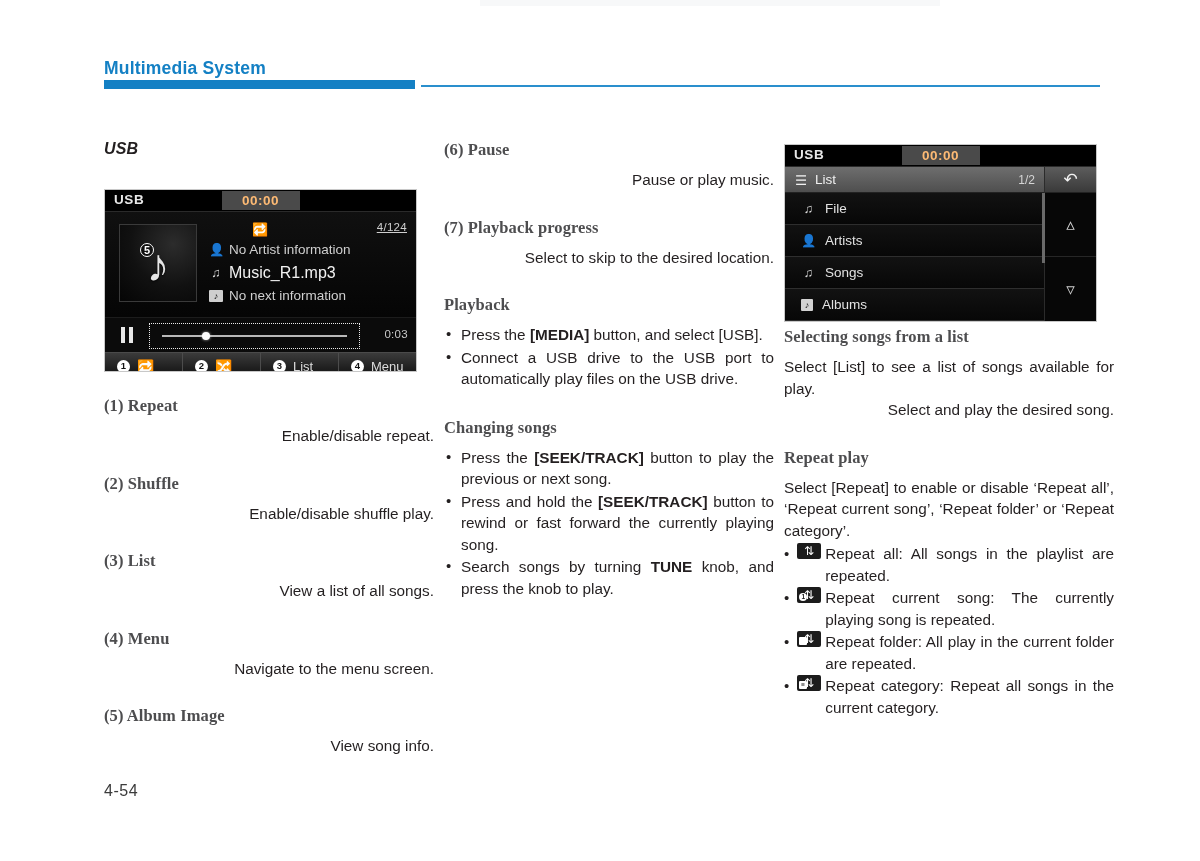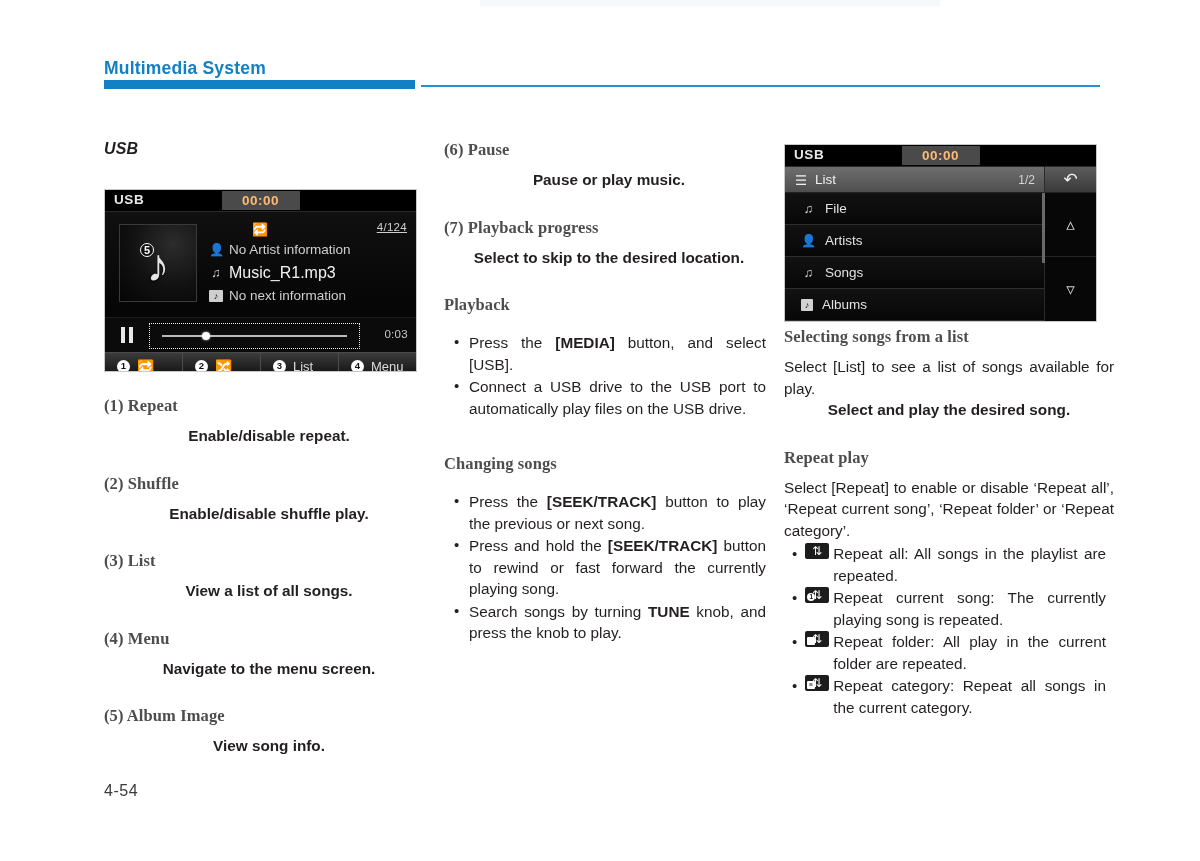--- a/index.html
+++ b/index.html
@@ -46,25 +46,25 @@
     font-weight:bold;
     font-size:16.5px;
     color:#4d4d4f;
     letter-spacing:.1px;
   }
   .sec-title.italic{ font-style:italic; font-family:"Liberation Sans",sans-serif; font-size:16px; color:#231f20;}
   .body-txt{
     font-size:15.3px; line-height:21.5px; color:#231f20;
     text-align:justify; text-justify:inter-word;
   }
-  .body-txt.nojust{ text-align:center;font-weight:bold; }
+  .body-txt.nojust{ text-align:right; }
   .gap-s{ height:9px; }
   .gap-l{ height:27px; }
 
-  ul.bul{ margin:8px; padding:0; list-style:none; }
+  ul.bul{ margin:0; padding:0; list-style:none; }
   ul.bul > li{
     position:relative; padding-left:17px;
     font-size:15.3px; line-height:21.5px;
     text-align:justify; text-justify:inter-word;
     margin-bottom:1px;
   }
   ul.bul > li:before{
     content:"\2022"; position:absolute; left:2px; top:-1px; font-size:15px;
   }
   b.kb{ font-weight:bold; }

